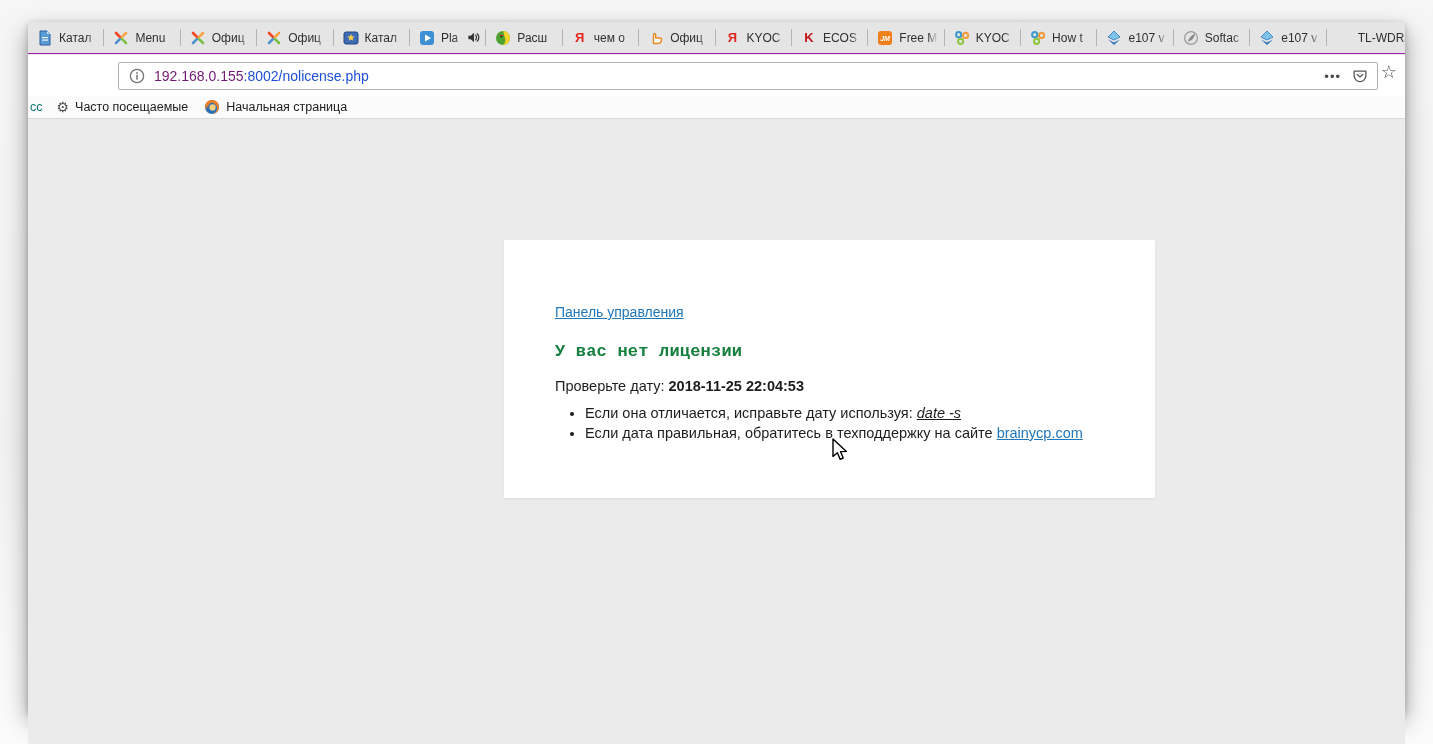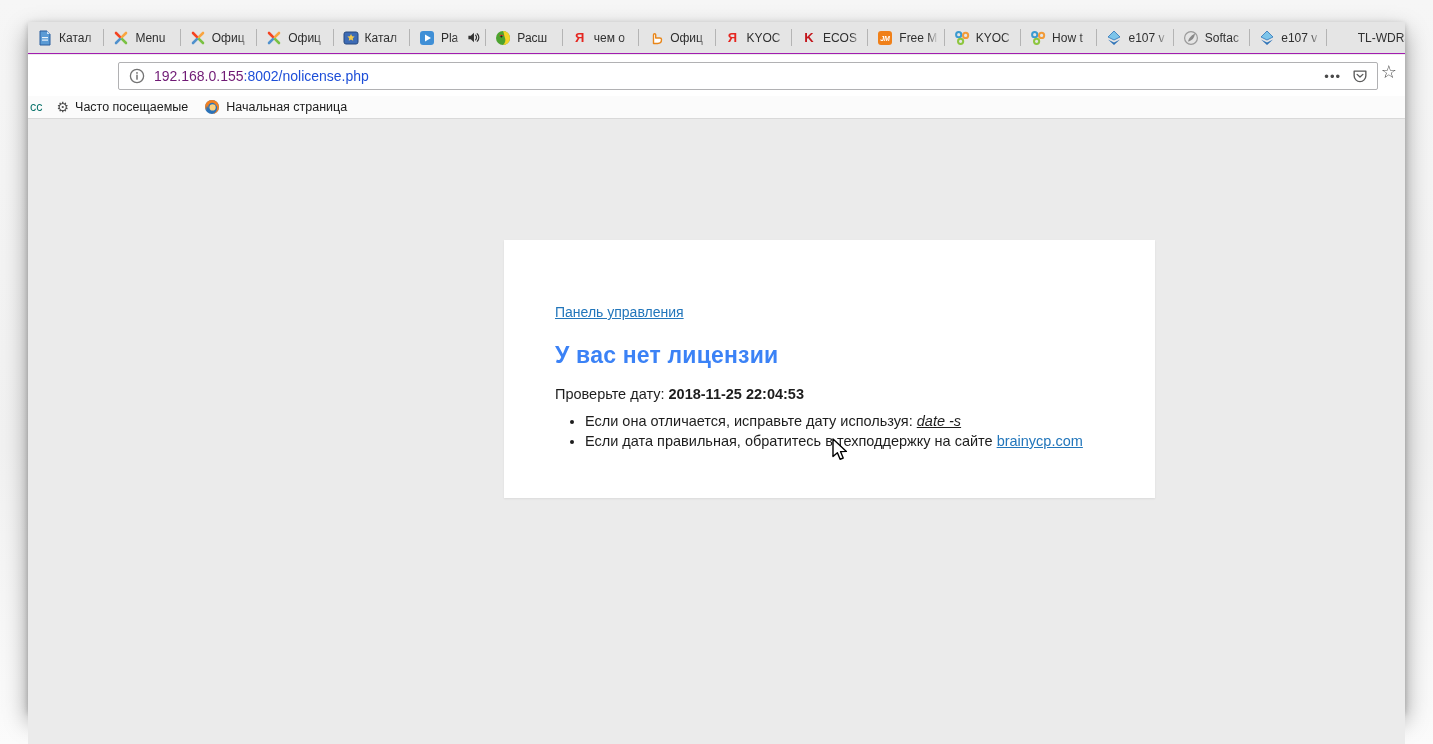--- a/index.html
+++ b/index.html
@@ -69,21 +69,21 @@
     position:absolute; left:0; top:98px; width:100%; height:730px;
     background:#ebebeb; overflow:hidden;
   }
   .card {
     position:absolute; left:476px; top:120px; width:651px; height:258px;
     background:#ffffff; box-shadow:0 1px 2px rgba(0,0,0,.07);
     padding:64px 40px 0 51px; font-size:14.5px; color:#1d1d1d;
   }
   .card a { color:#2276bb; text-decoration:underline; cursor:pointer; }
   .panel-link { font-size:14px; display:inline-block; }
-  .card h1 { font-size:23px; font-weight:bold; color:#3b82f6; margin:22px 0 0 0; letter-spacing:.2px; }
+  .card h1 { font-size:17px; font-weight:bold; color:#15803d; margin:22px 0 0 0; letter-spacing:.2px;font-family:Liberation Mono, monospace; }
   .check-line { margin-top:17px; }
   .check-line b { font-weight:bold; }
   .card ul { margin:11px 0 0 30px; }
   .card li { margin:2px 0; line-height:1.22; }
   .mono-it { font-style:italic;text-decoration:underline; }
   
   .cursor { position:absolute; left:828px; top:437px; width:22px; height:26px; }
 </style>
 </head>
 <body>

